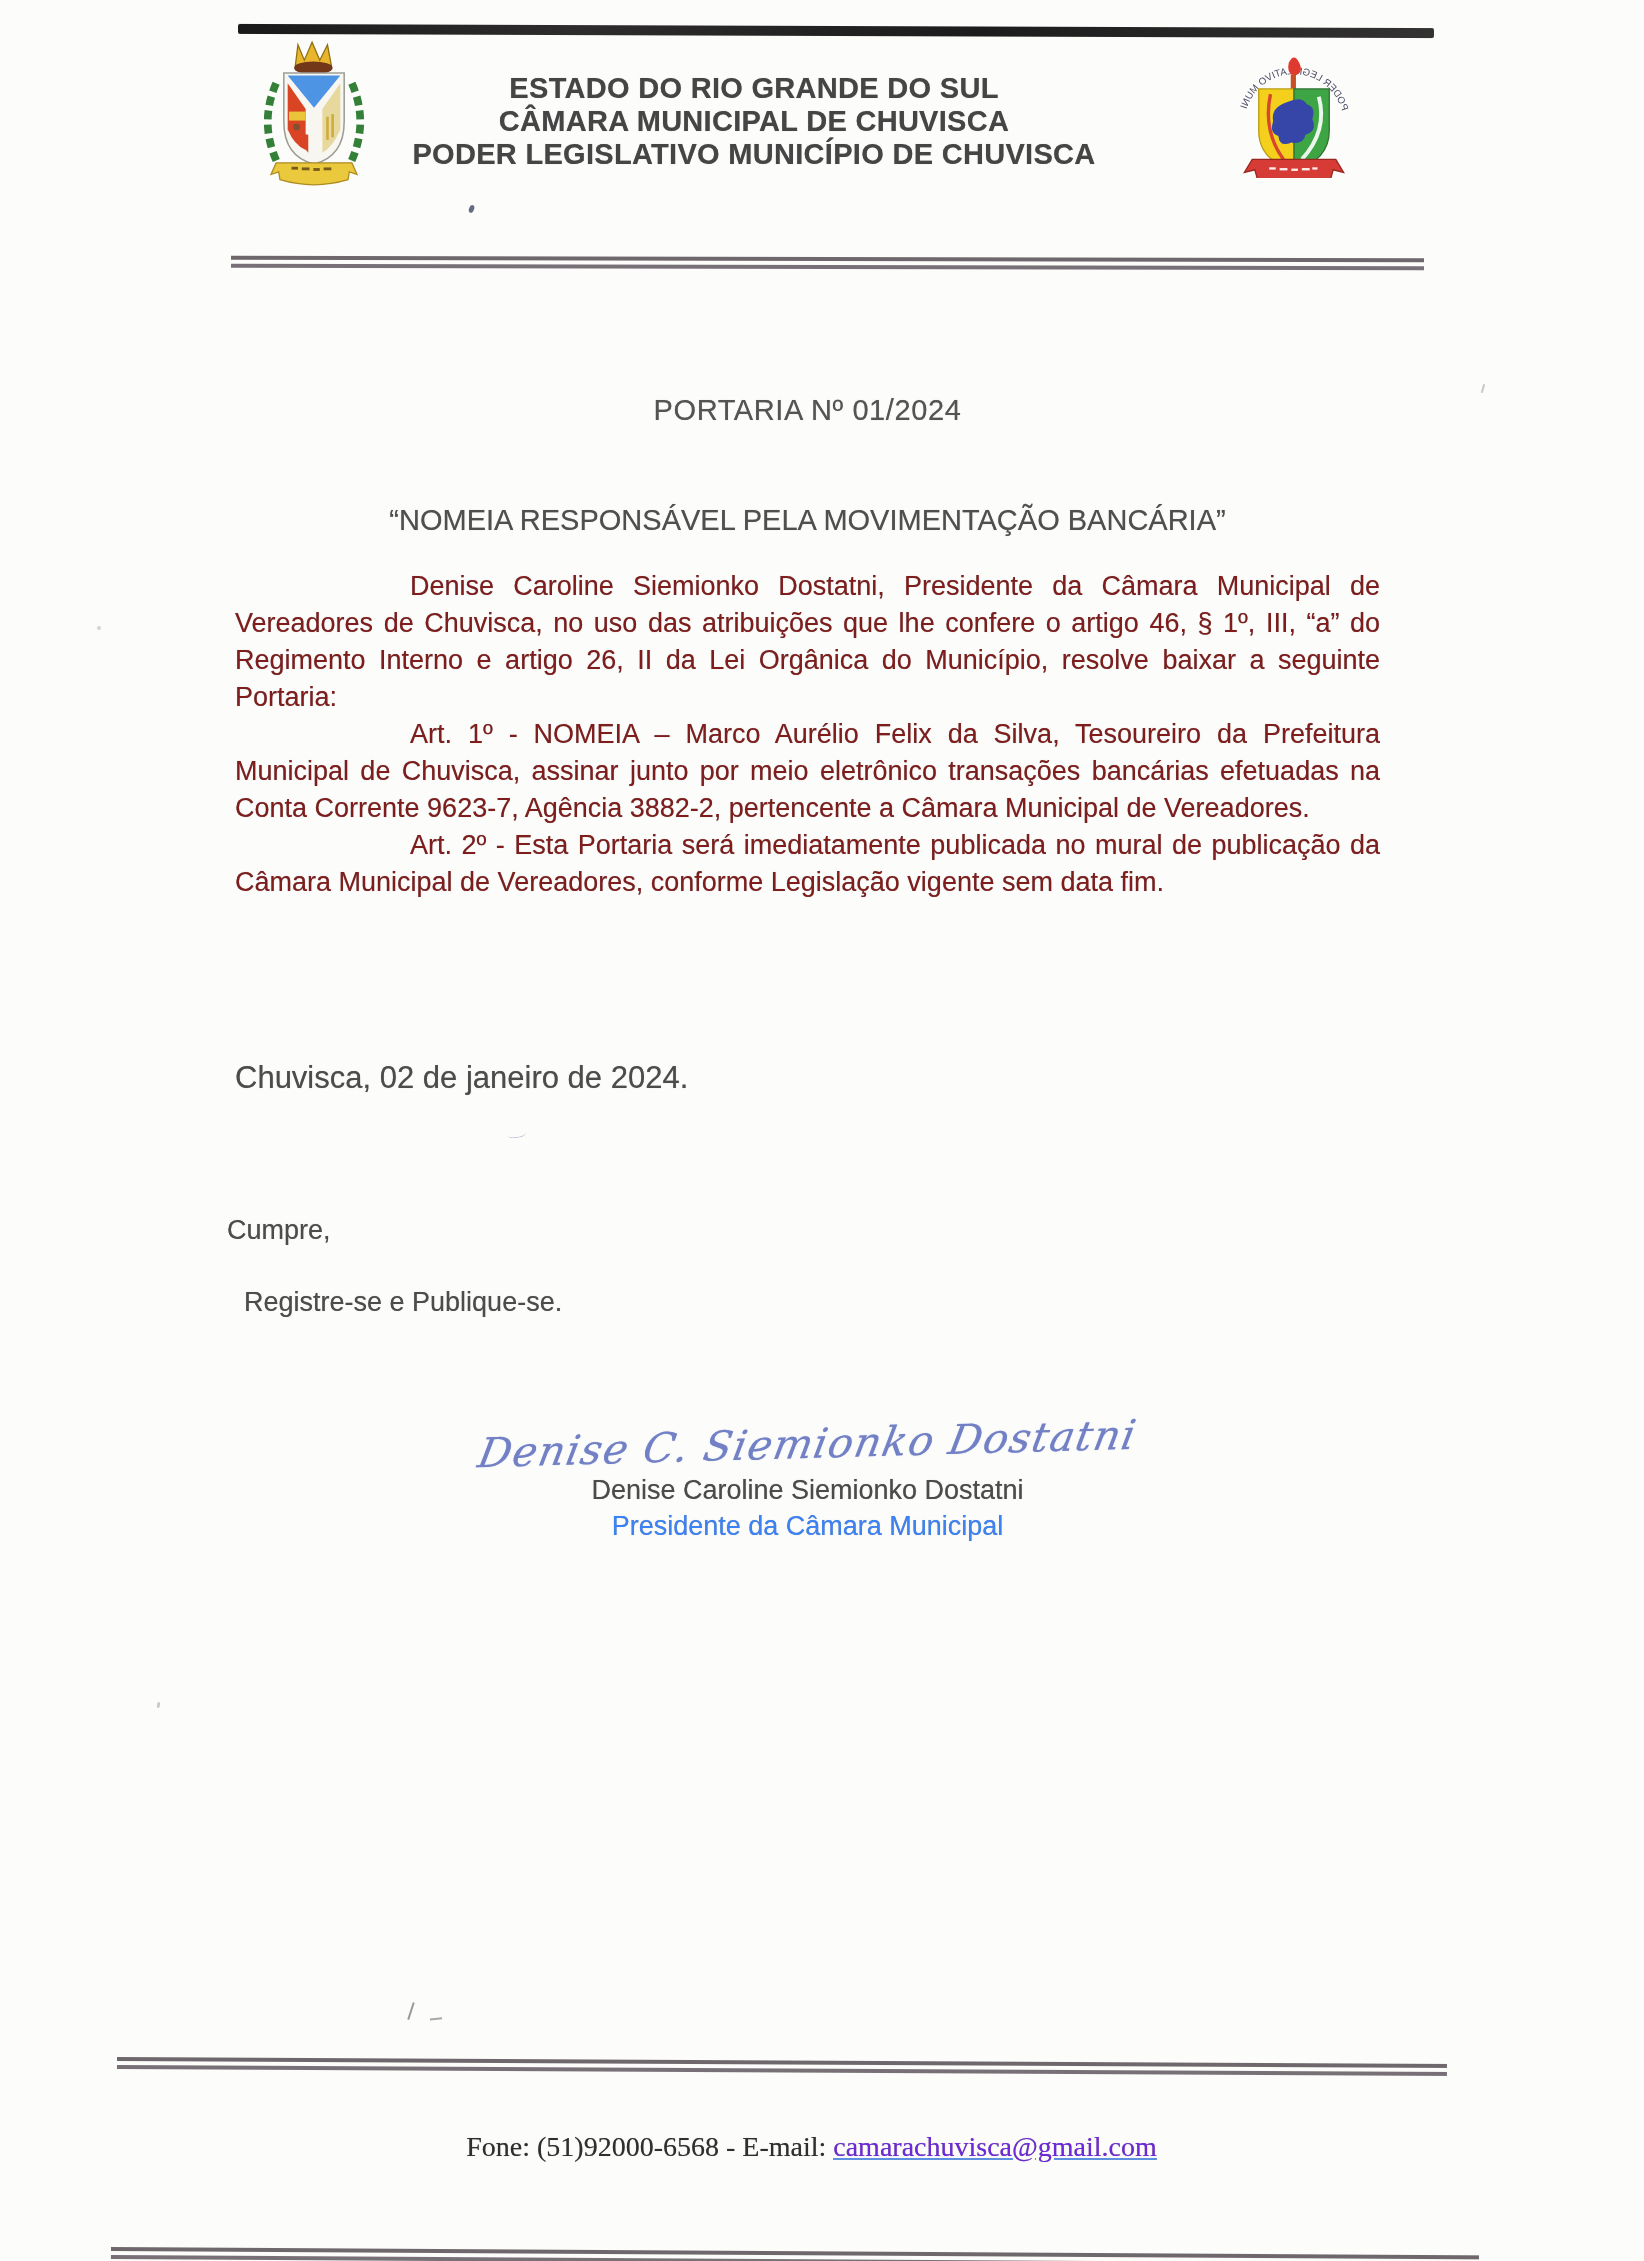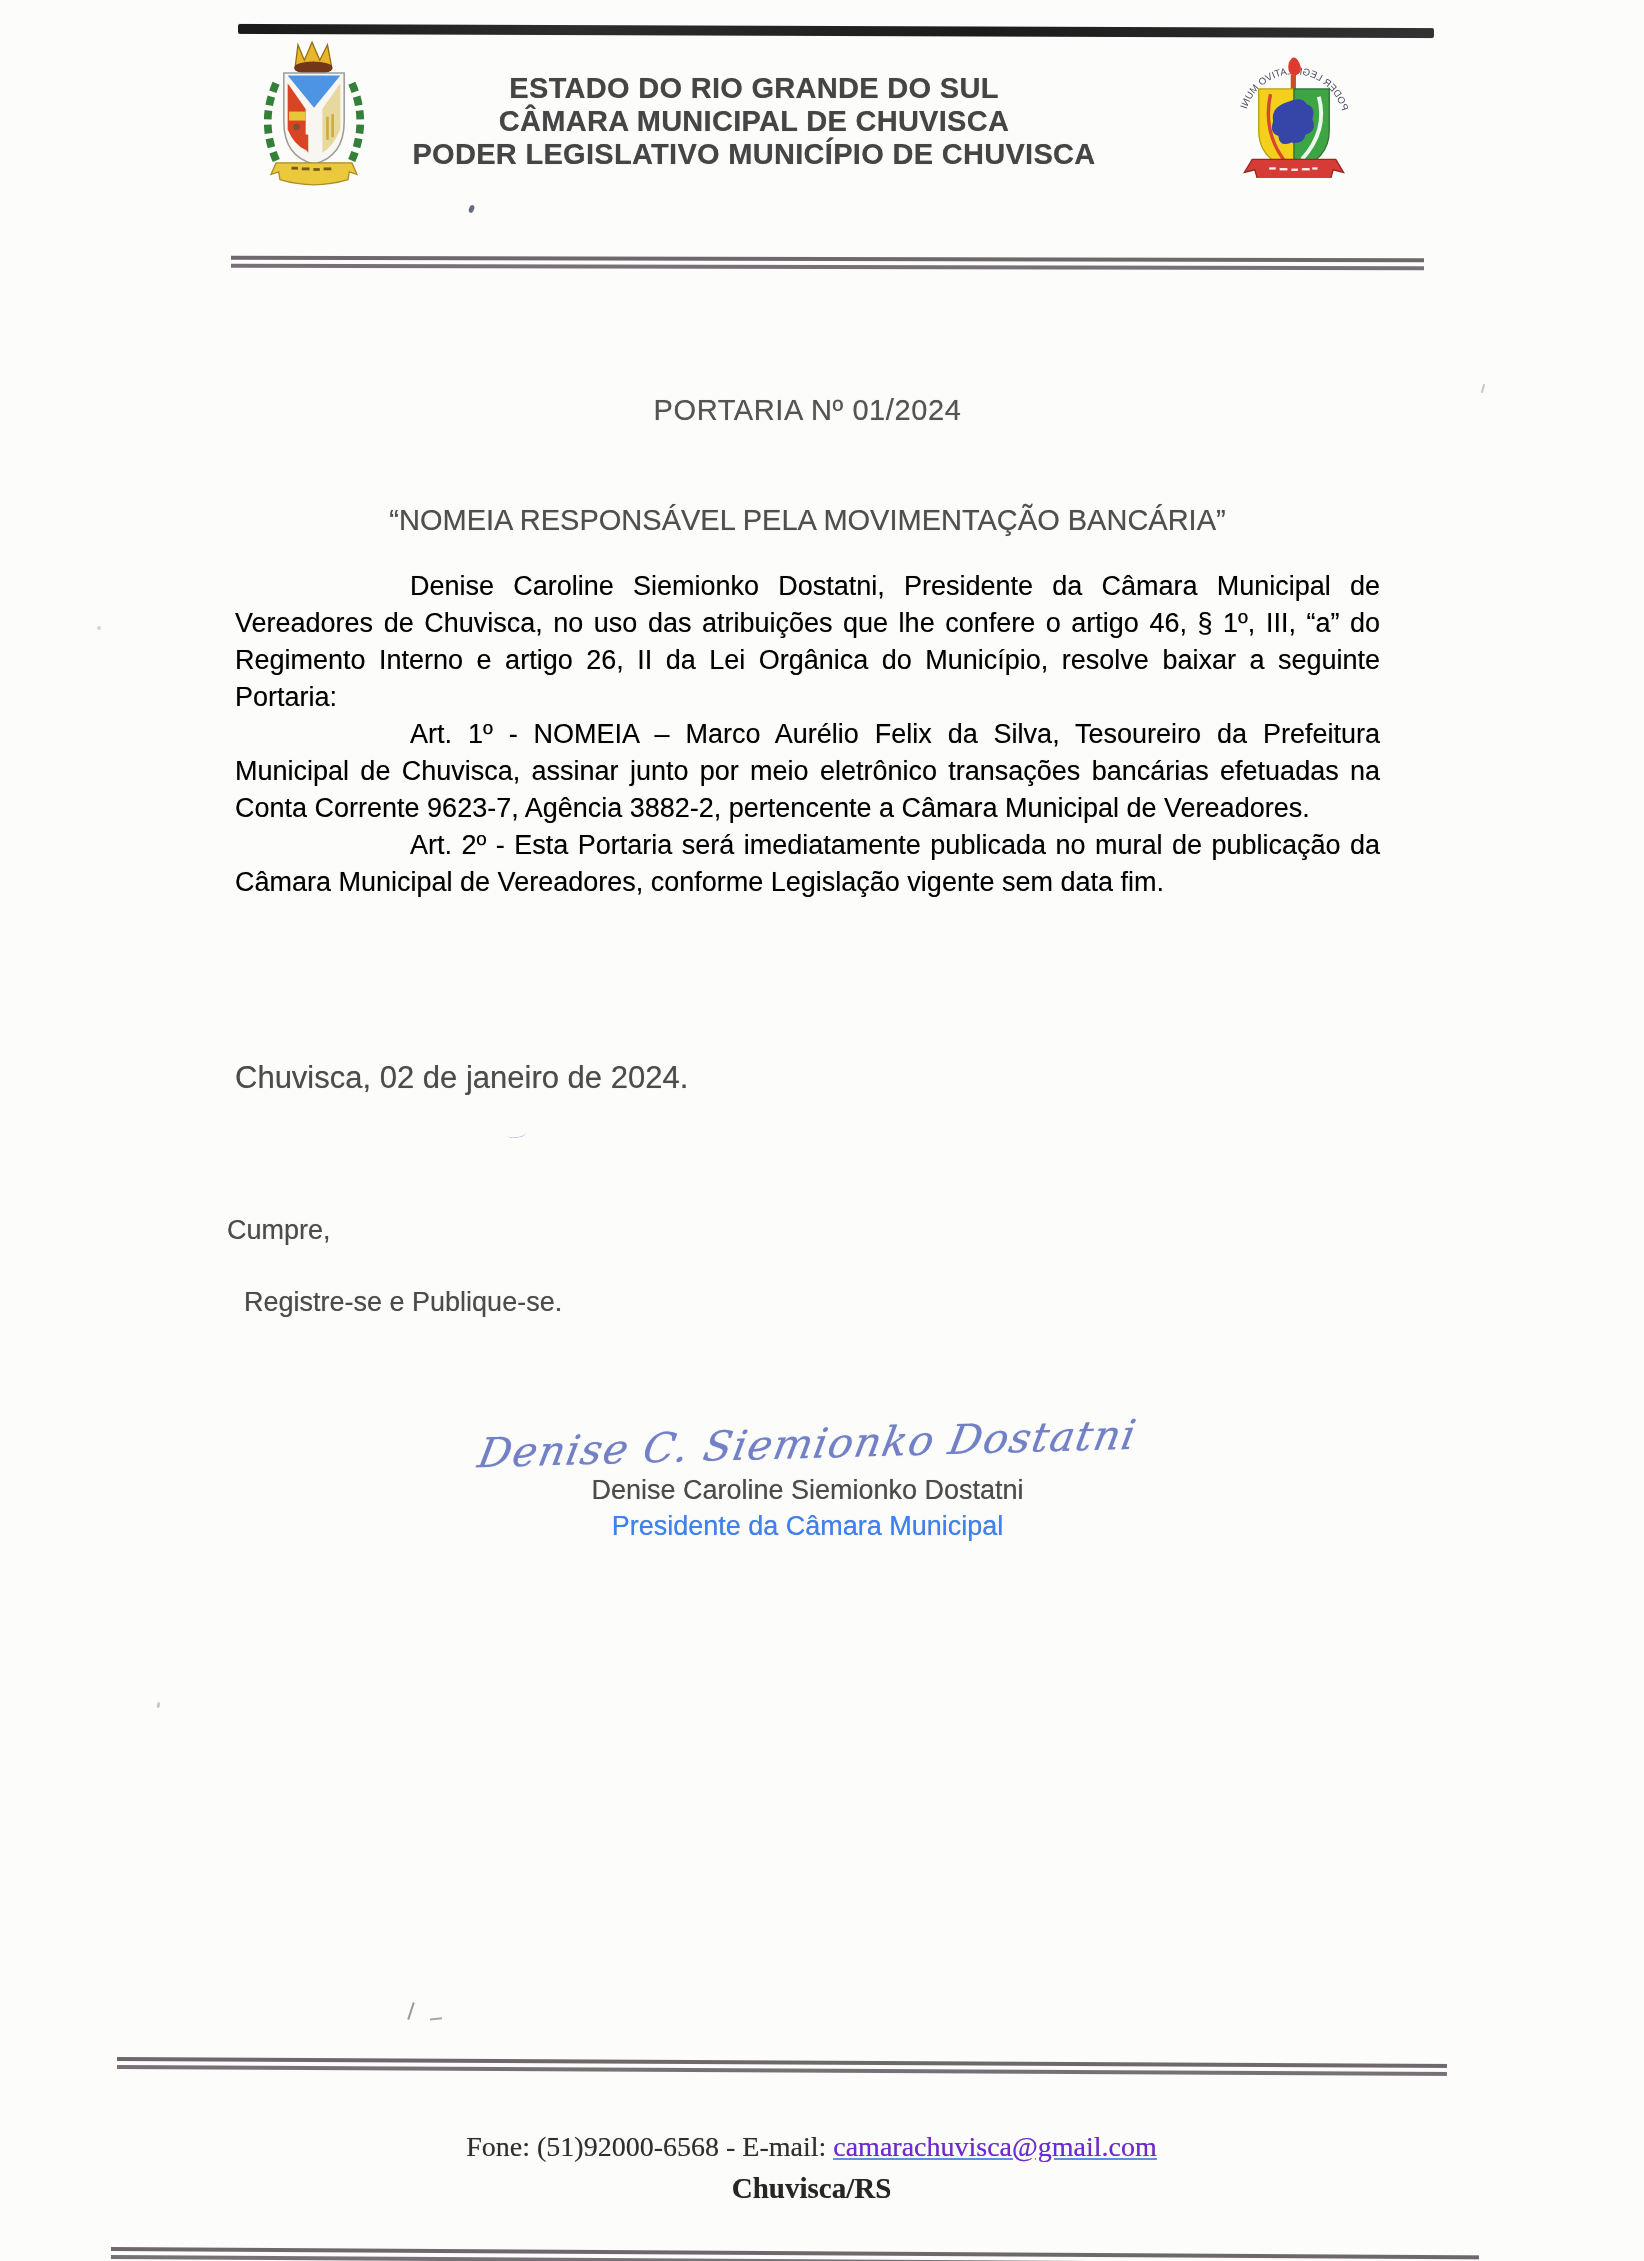--- a/index.html
+++ b/index.html
@@ -35,21 +35,21 @@
     text-align:center;font-weight:bold;
     font-size:29px;line-height:33px;letter-spacing:0.3px;color:#454545;
   }
   .emblem{filter:blur(0.5px) saturate(1.05);opacity:.96;}
   .emblem-left{left:253px;top:36px;width:122px;height:155px;}
   .emblem-right{left:1230px;top:39px;width:128px;height:139px;}
 
   
   .doc-title{left:235px;top:394px;width:1145px;text-align:center;font-size:29px;letter-spacing:0.6px;color:#545454;}
   .doc-epigraph{left:235px;top:504px;width:1145px;text-align:center;font-size:29px;color:#4f4f4f;}
-  .body-block{left:235px;top:568px;width:1145px;font-size:27px;line-height:37px;text-align:justify;color:#000000;}
+  .body-block{left:235px;top:568px;width:1145px;font-size:27px;line-height:37px;text-align:justify;color:#7f1d1d;}
   .body-block p{margin:0;text-indent:175px;}
   .dateline{left:235px;top:1060px;width:1145px;text-align:left;font-size:31px;}
   .closing-1{left:227px;top:1215px;font-size:27px;}
   .closing-2{left:244px;top:1287px;font-size:27px;}
 
   
   .sig-block{left:235px;top:1417px;width:1145px;text-align:center;}
   .sig-script{
     font-family:"DejaVu Serif", serif;font-style:italic;
     font-size:41px;letter-spacing:1.3px;color:#7280c6;
@@ -185,21 +185,20 @@
   <div class="abs dblrule rule-foot-top">
       <div></div>
       <div></div>
     </div>
 
   <div class="abs footer-line f-phone soft">
     <span>Fone: (51)92000-6568 - E-mail:</span>
     <span> </span>
     <a class="email">camarachuvisca@gmail.com</a>
   </div>
-  <div class="abs footer-line f-city soft">Chuvisca/RS</div>
 
   <div class="abs dblrule rule-foot-bottom">
       <div></div>
       <div></div>
     </div>
 
   <div class="abs artifact a1"></div>
   <div class="abs artifact a2"></div>
   <div class="abs artifact a3"></div>
   <div class="abs artifact a4"></div>

